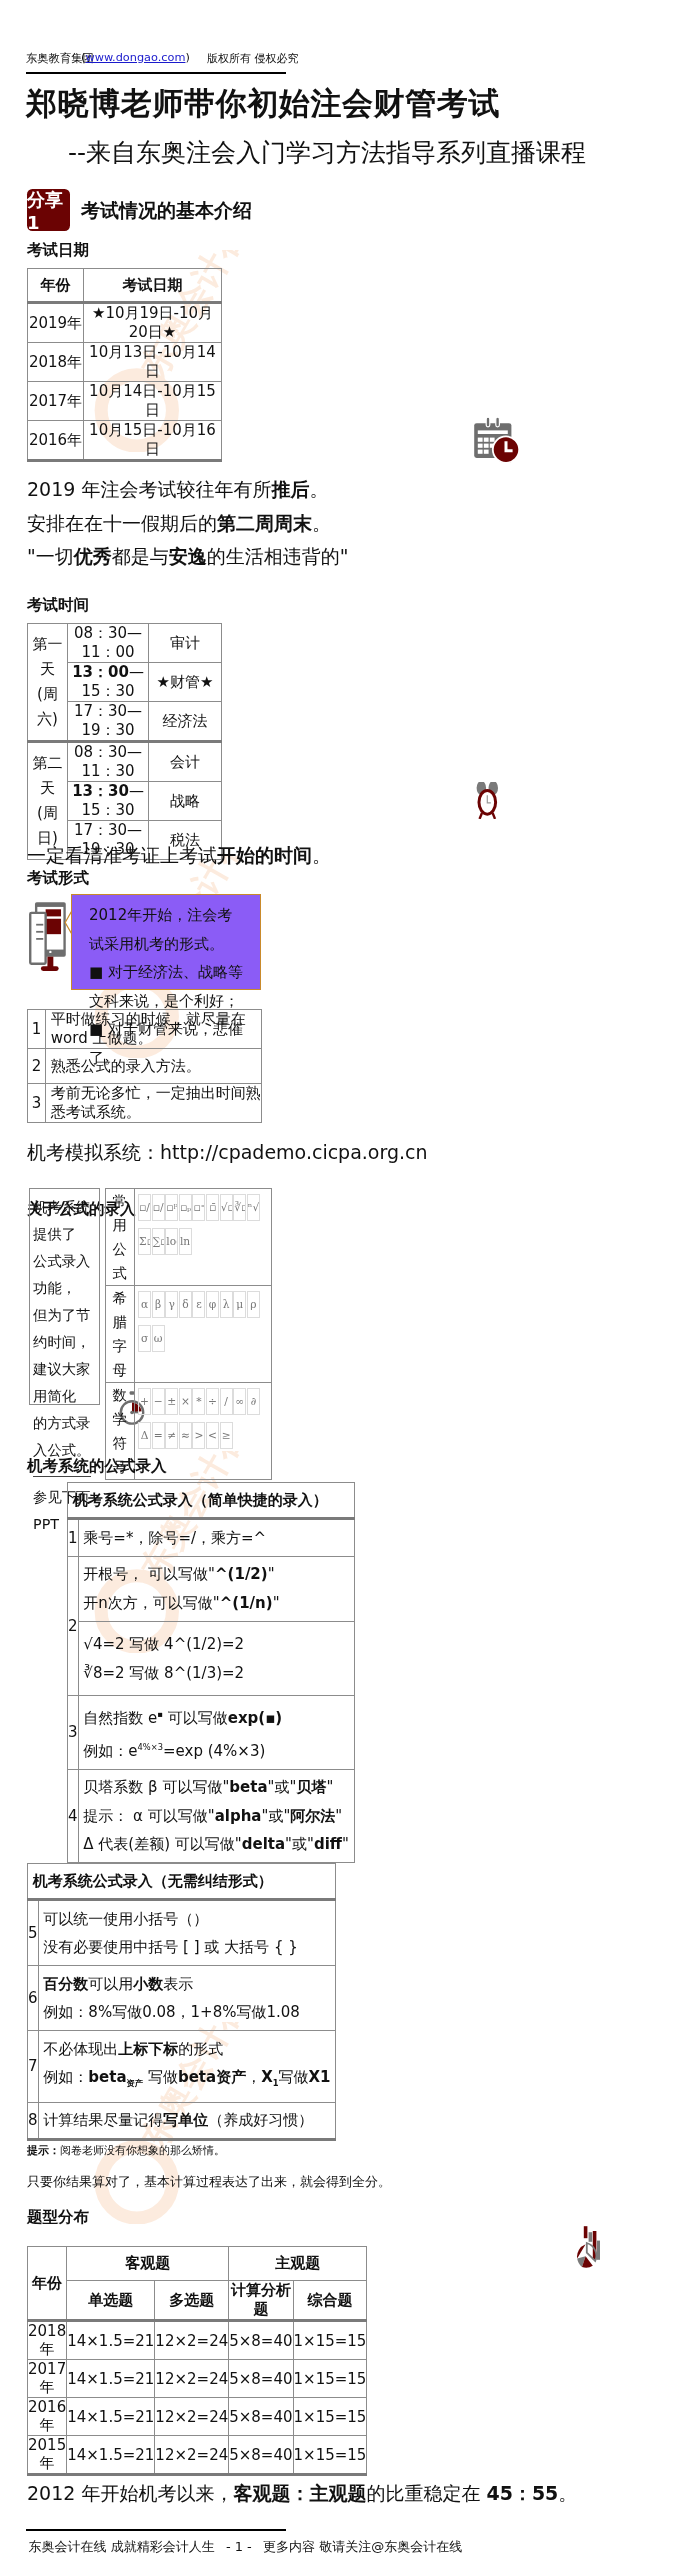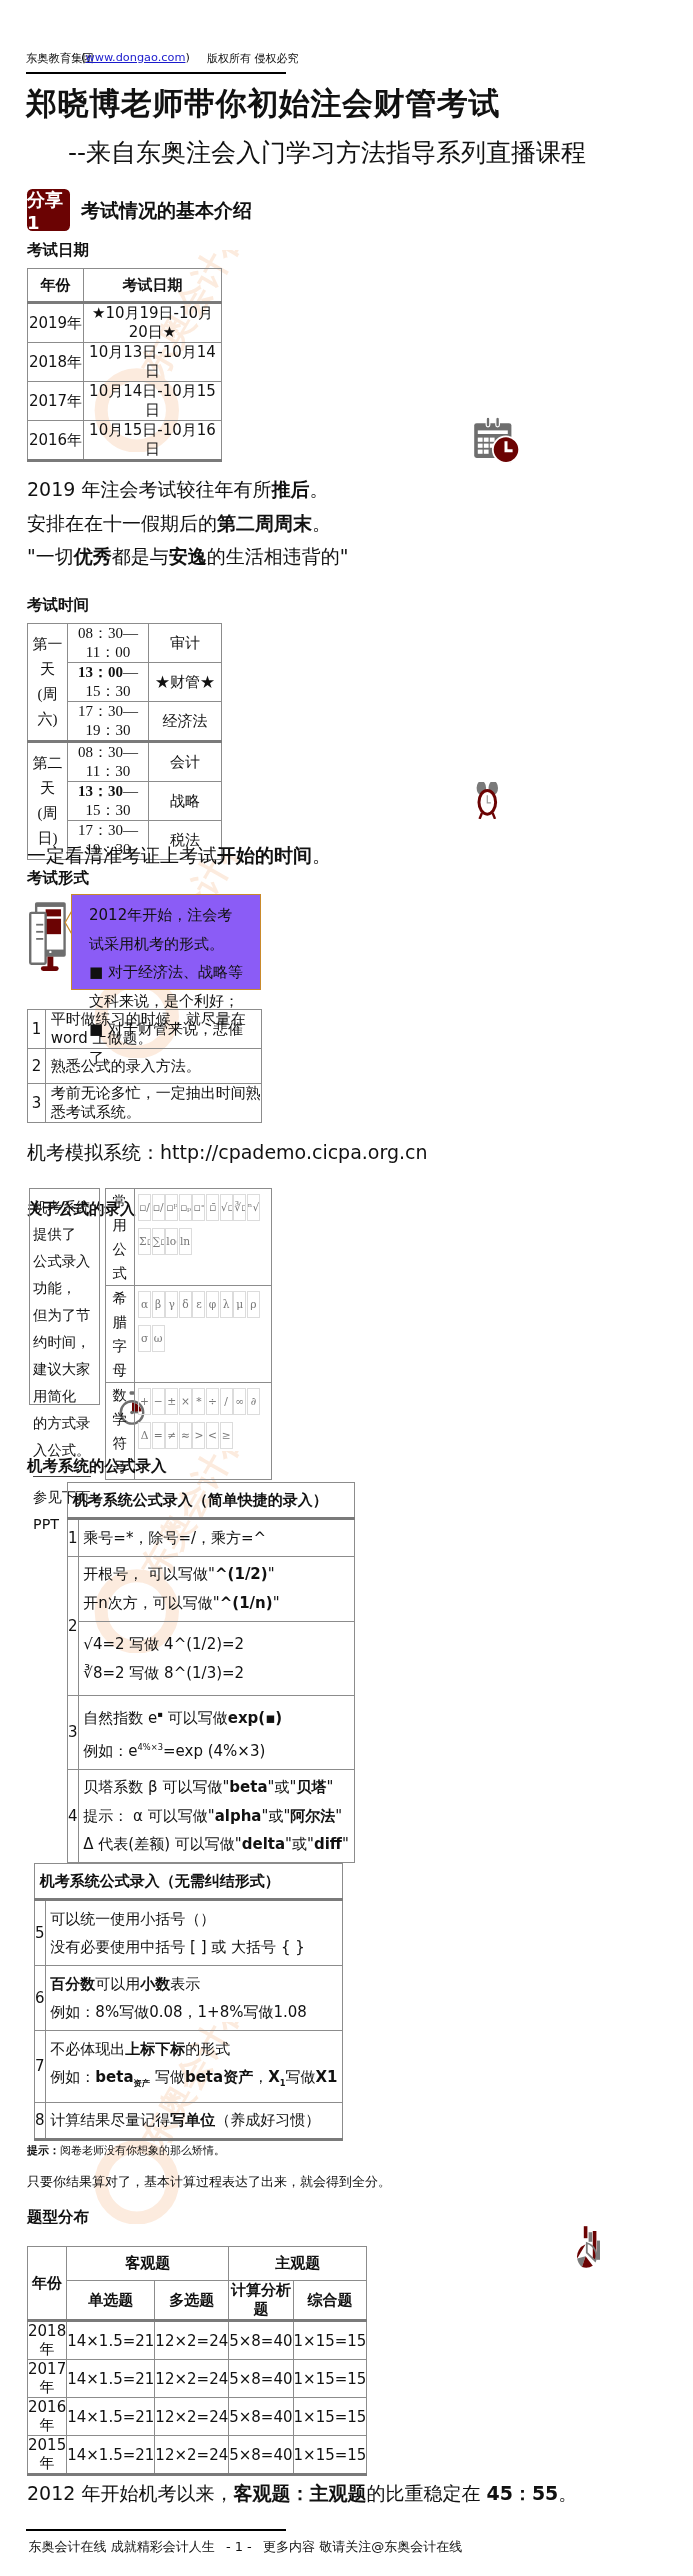--- a/index.html
+++ b/index.html
@@ -23,21 +23,21 @@
   .h3 { font-size: 15.5px; font-weight: bold; white-space: nowrap; }
   .para { font-size: 19px; white-space: nowrap; margin-top: 10px; }
 
   table { border-collapse: collapse; position: absolute; }
   td, th { border: 1.2px solid #8c8c8c; text-align: center; vertical-align: middle; font-weight: normal; }
   th { font-weight: bold; }
   .thick-bottom { border-bottom: 3px solid #7a7a7a; }
 
   .t-dates { left: 27px; top: 268px; width: 195px; font-size: 15px; }
   .t-dates td, .t-dates th { height: 34px; }
-  .t-times { left: 27px; top: 623px; width: 195px; font-size: 15px; font-family: Liberation Serif, serif; }
+  .t-times { left: 27px; top: 623px; width: 195px; font-size: 15px; }
   .t-times td { height: 34px; }
 
   .callout { left: 71px; top: 894px; width: 190px; height: 96px; border: 1.2px solid #c98a2b; background: #8b5cf6; padding: 6px 17px; font-size: 15px; line-height: 28.5px; }
   .callout-tail { left: 64px; top: 910px; width: 8.3px; height: 25px; }
 
   .t-tips { left: 27px; top: 1009px; width: 235px; font-size: 15px; }
   .t-tips td { height: 35px; text-align: left; padding-left: 4.8px; }
   .t-tips td.num { text-align: center; width: 18px; padding: 0; }
 
   .formula-left { left: 28.5px; top: 1188px; width: 71px; height: 217px; border: 1.2px solid #8c8c8c; padding: 4.8px 3.6px; font-size: 14.3px; line-height: 27px; }
@@ -47,21 +47,21 @@
   .t-sym td { border: 1.2px solid #8c8c8c; }
   .t-sym td.label { width: 28.5px; font-size: 14.3px; line-height: 24px; }
   .t-sym td.cells { text-align: left; padding: 4.8px 2.4px 2.4px 3.6px; height: 71px; vertical-align: top; }
   .symbtn { display: inline-block; width: 13px; height: 27px; border: 1.2px solid #dcdcdc; margin: 0 0.6px 4.8px 0; color: #777; font-size: 10.7px; line-height: 25px; text-align: center; font-family: "DejaVu Serif", serif; overflow: hidden; white-space: nowrap; }
 
   .t-quick { left: 27px; top: 1482px; width: 197px; font-size: 15px; margin-left: 40px; }
   .t-quick td { text-align: left; padding: 3.6px 4.8px; line-height: 28.5px; }
   .t-quick td.num { text-align: center; width: 19px; padding: 0; }
   .t-quick th { text-align: left; padding: 0 4.8px; height: 36px; font-size: 15px; }
 
-  .t-nobr { left: 34px; top: 1863px; width: 194px; font-size: 15px; }
+  .t-nobr { left: 27px; top: 1863px; width: 194px; font-size: 15px; }
   .t-nobr td { text-align: left; padding: 3.6px 4.8px; line-height: 28.5px; }
   .t-nobr td.num { text-align: center; width: 16px; padding: 0; }
   .t-nobr th { text-align: left; padding: 0 4.8px; height: 36px; font-size: 15px; }
 
   .t-types { left: 27px; top: 2246px; width: 242px; font-size: 15px; }
   .t-types th { height: 34px; font-size: 15px; }
   .t-types td { height: 34px; }
 
   sup, sub { font-size: 8.3px; }
   .footer { left: 28.5px; top: 2538px; font-size: 13px; white-space: nowrap; width: 256px; }

